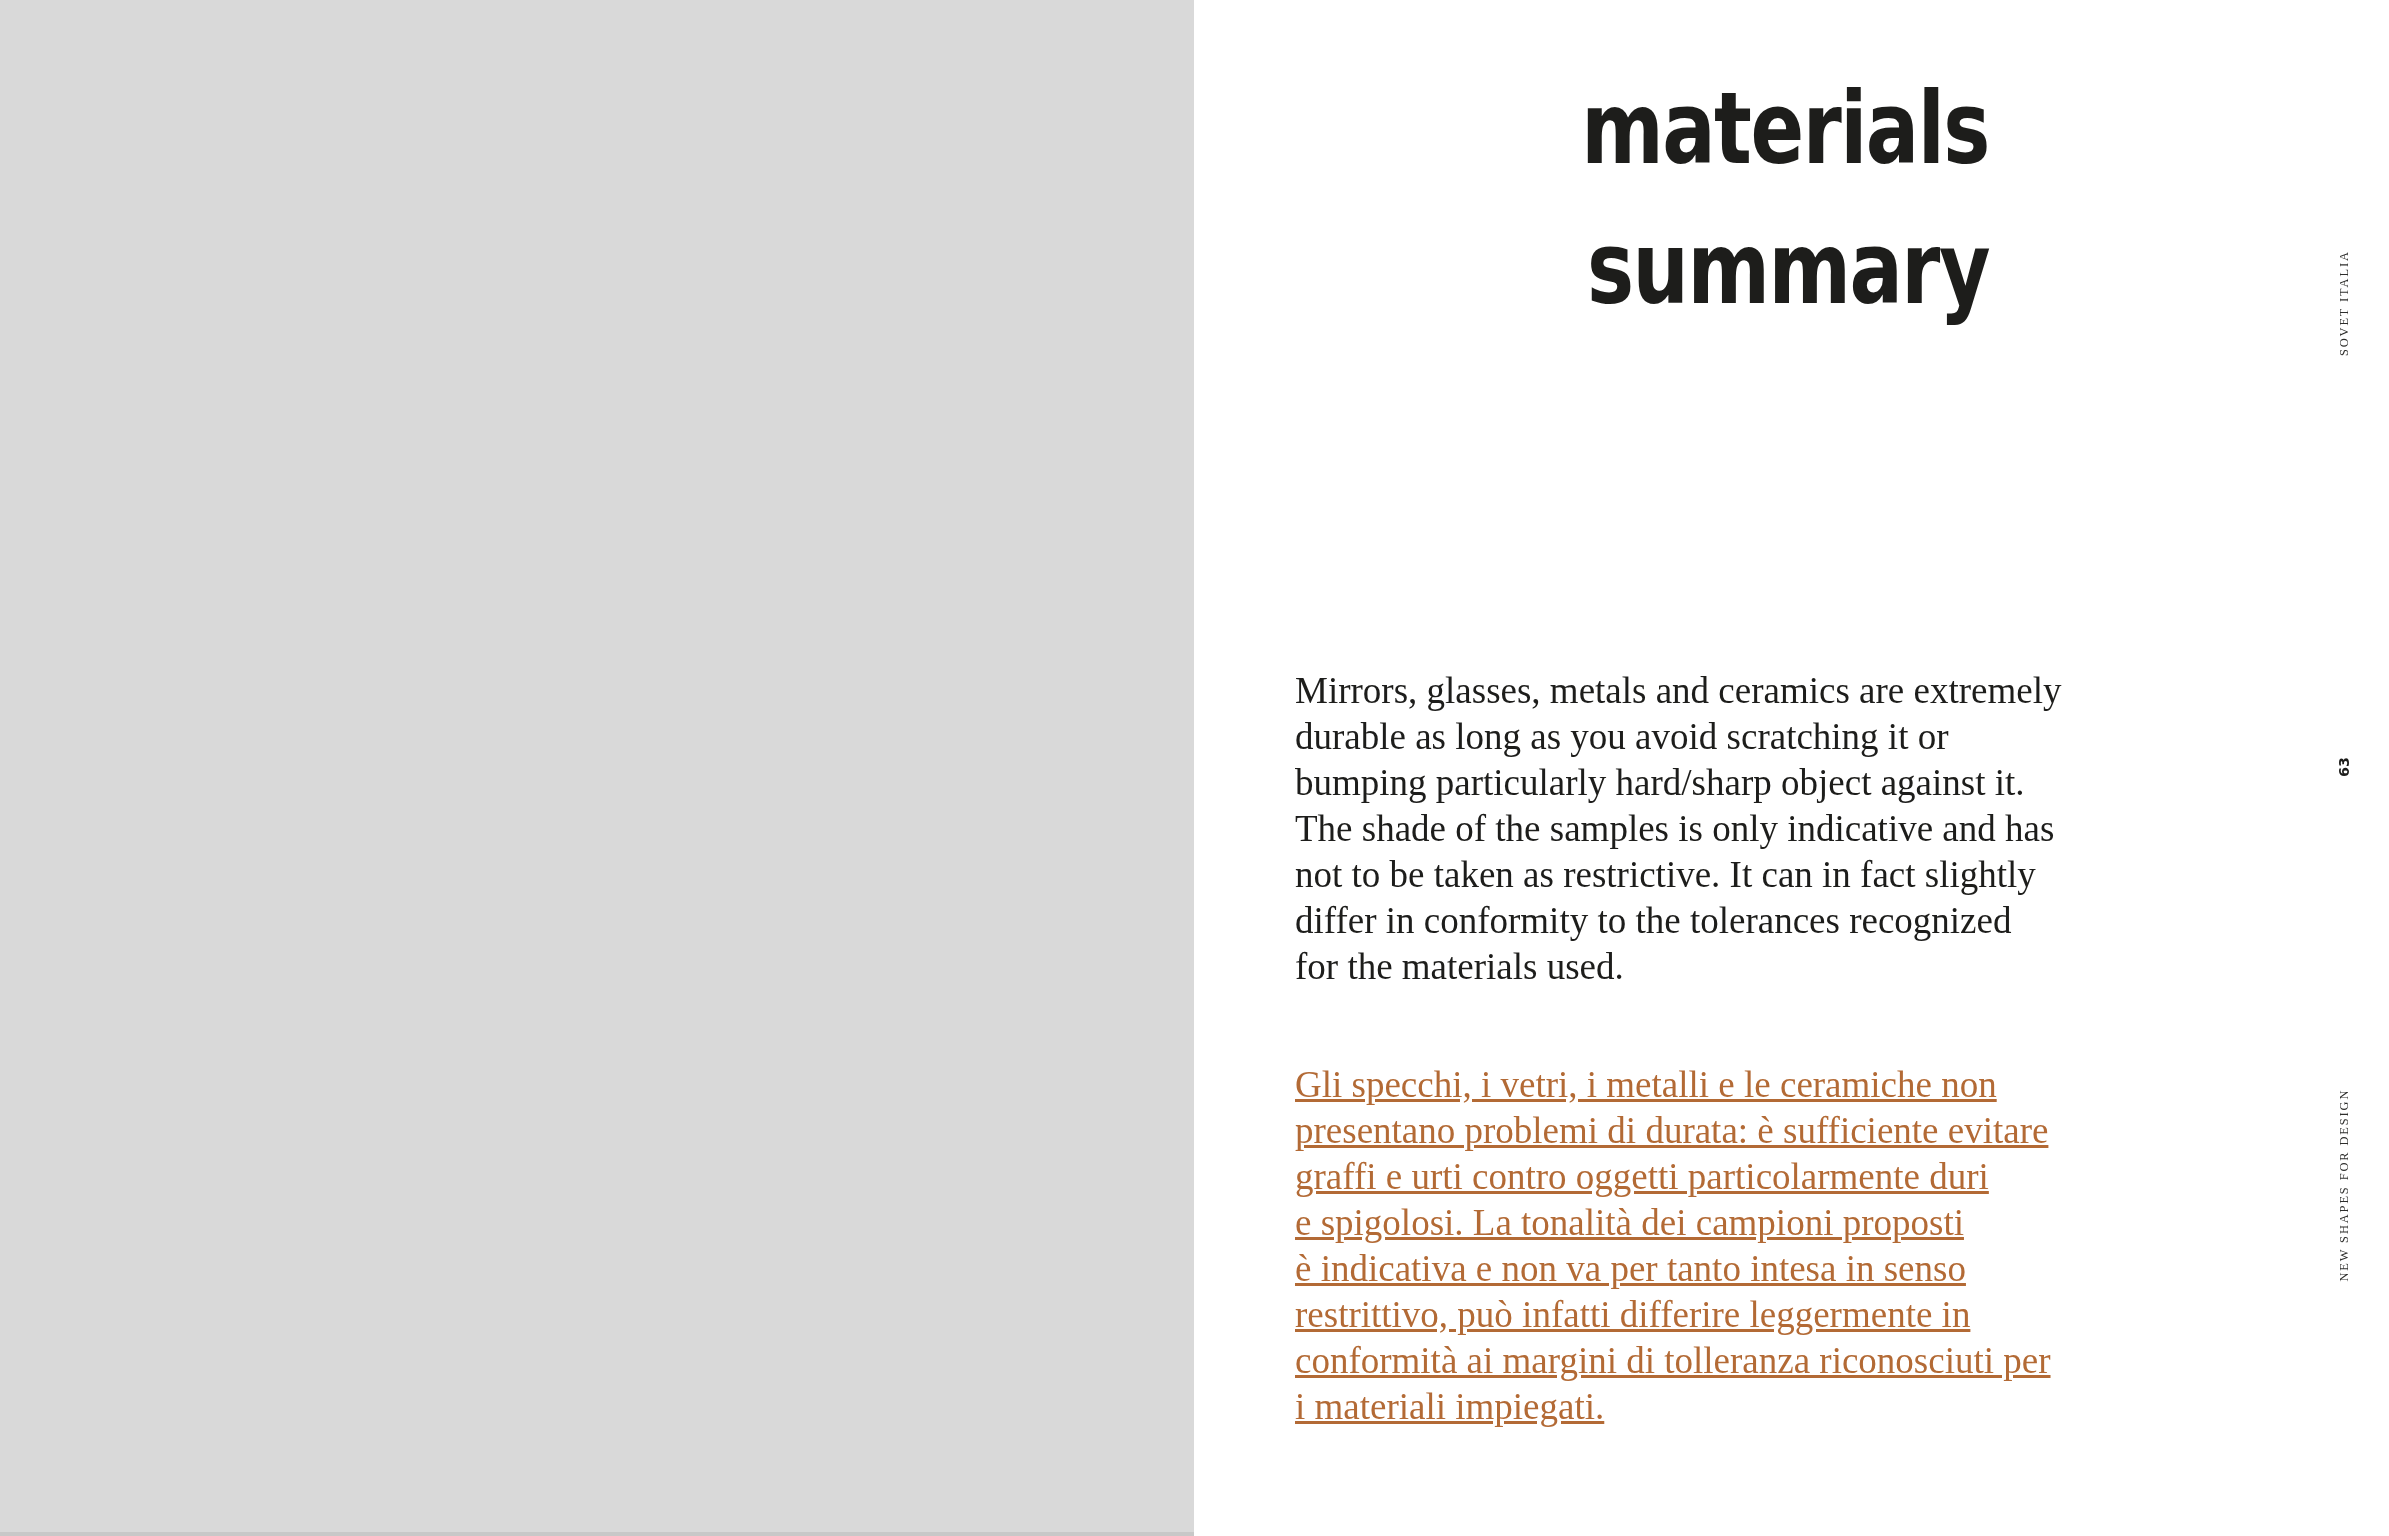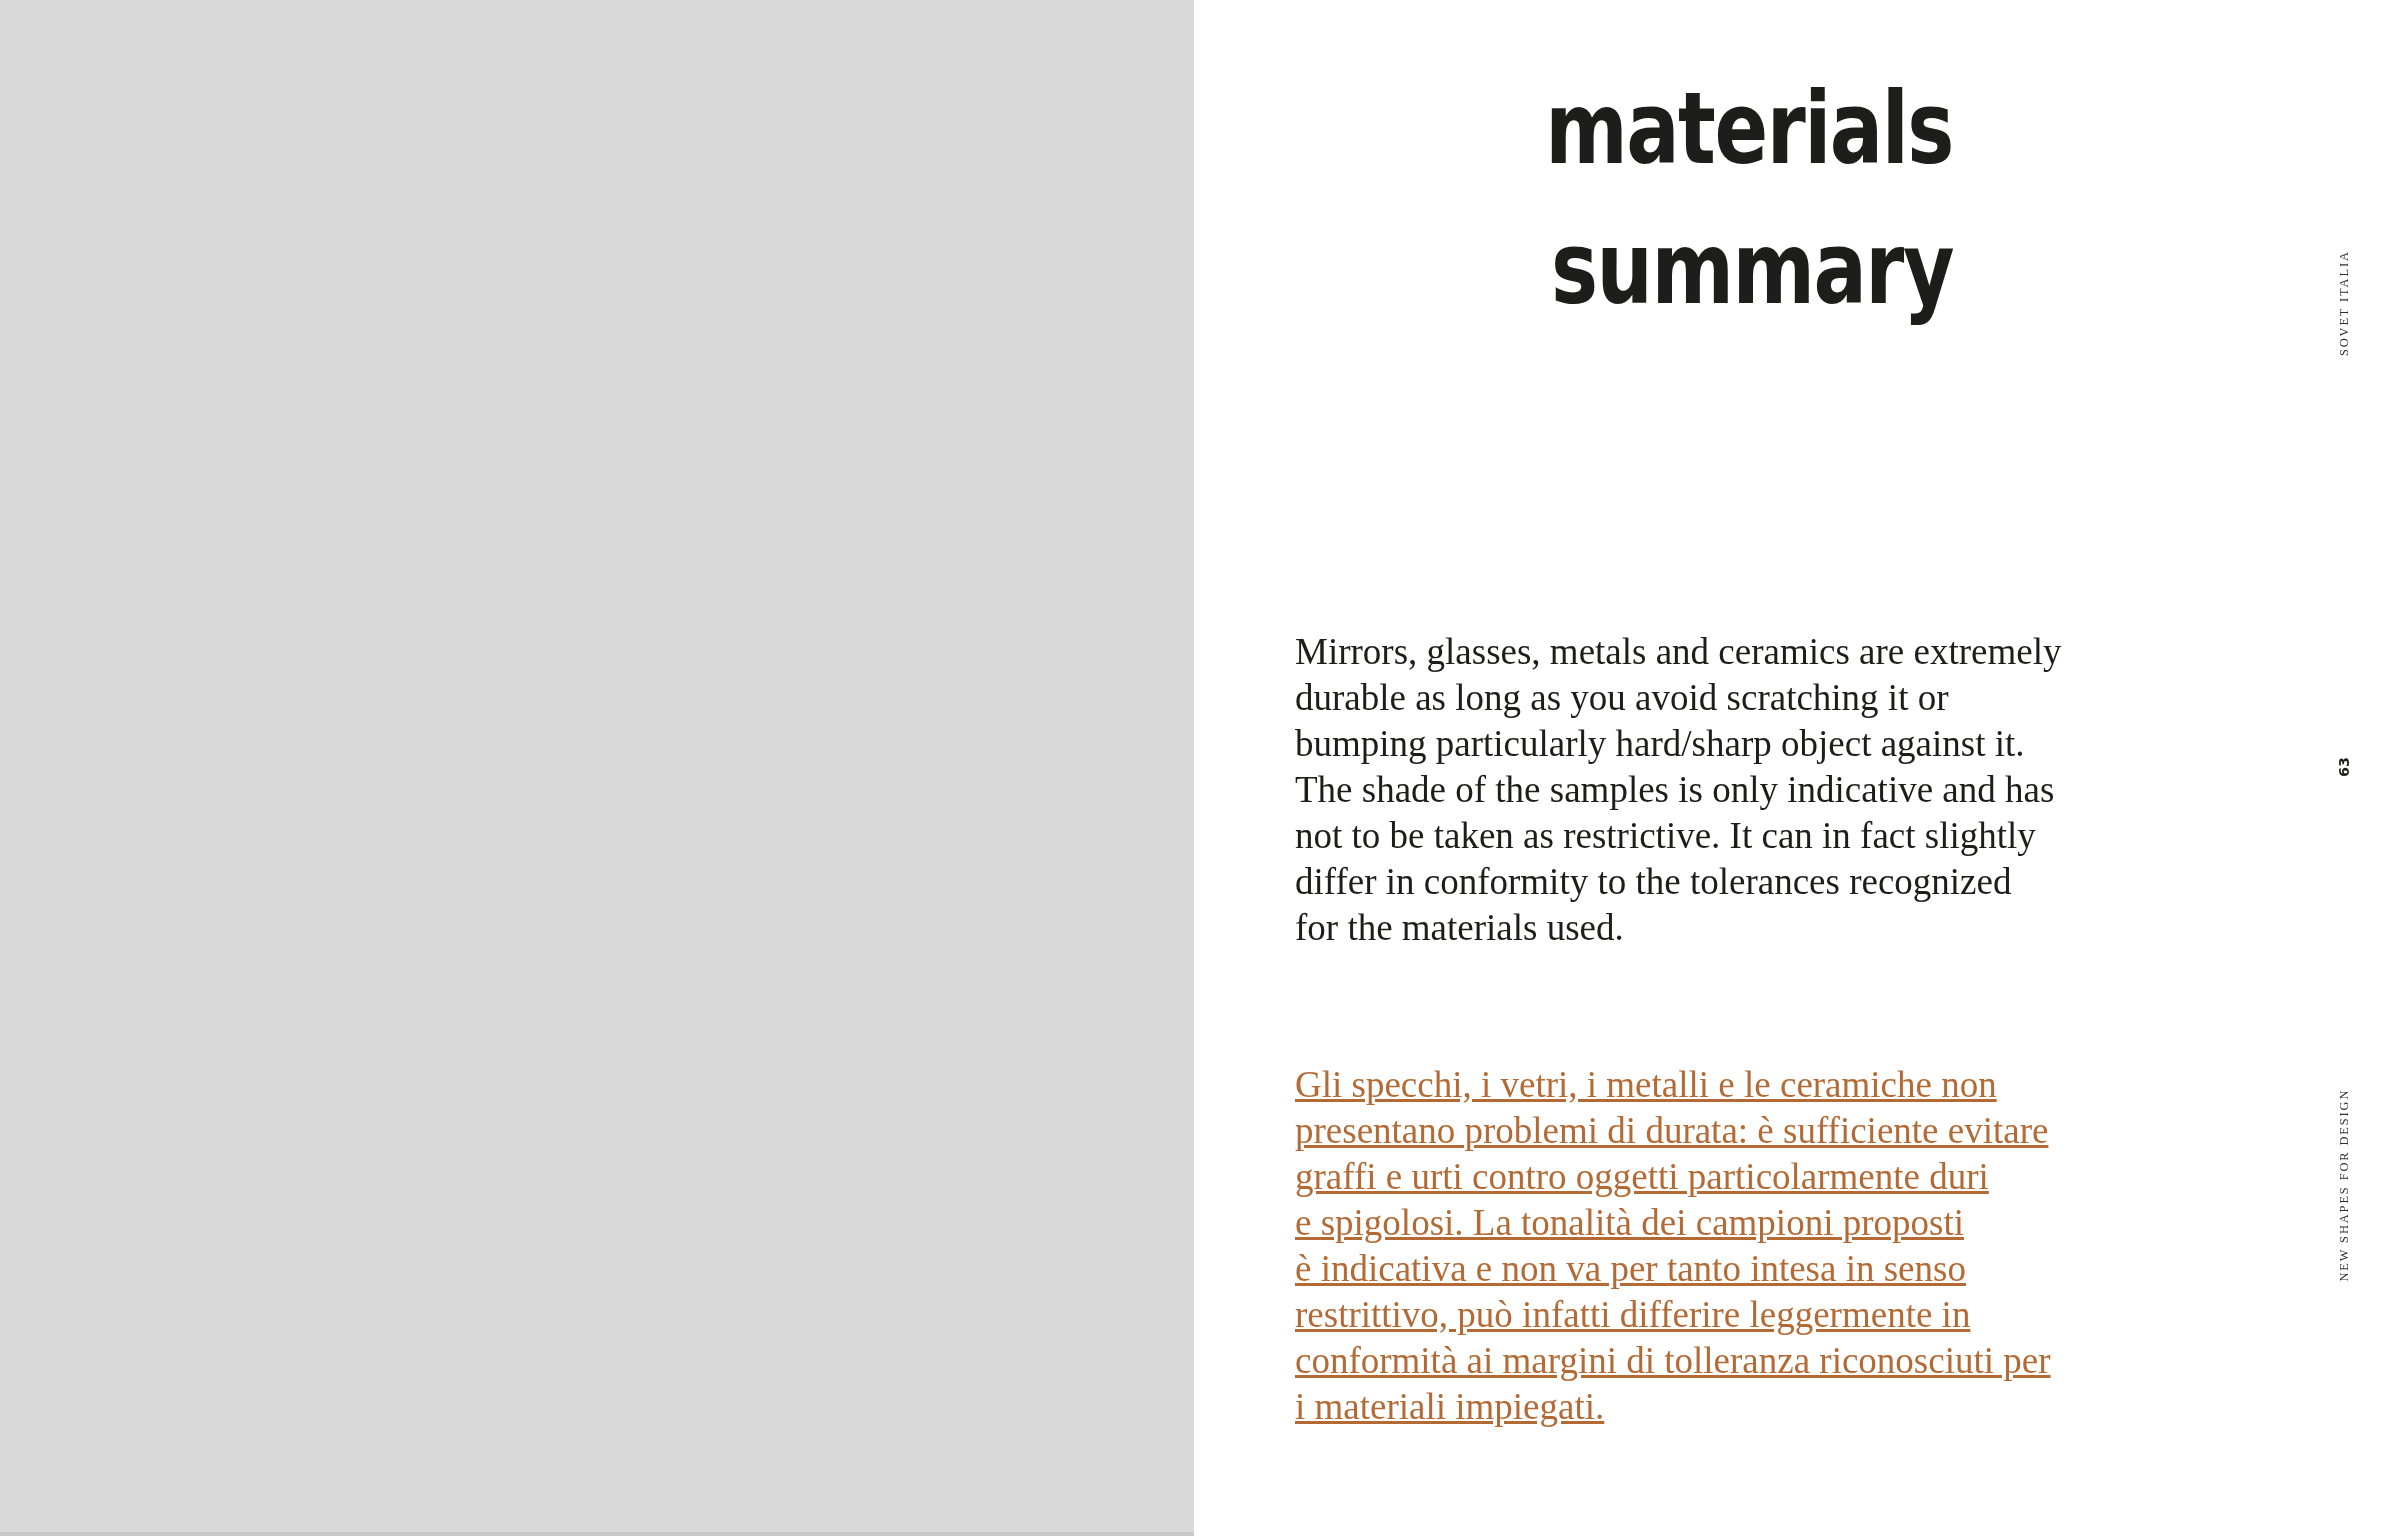--- a/index.html
+++ b/index.html
@@ -9,20 +9,21 @@
     height: 1536px;
     background: #ffffff;
     overflow: hidden;
     font-family: "Liberation Serif", serif;
   }
   .spread {
     position: relative;
     width: 2218px;
     height: 1536px;
     background: #bef264;
+    padding-left: 36px;
   }
   
   .left-page {
     position: absolute;
     left: 0; top: 0;
     width: 1194px; height: 1536px;
     background: #d9d9d9;
   }
   .left-page-bottom-edge {
     position: absolute;
@@ -59,21 +60,21 @@
     position: absolute;
     left: 1295px;
     width: 1013px;
     font-family: "Liberation Serif", serif;
     font-size: 37px;
     line-height: 46px;
     white-space: pre-line;
     letter-spacing: 0px;
   }
   .paragraph.english {
-    top: 629px;
+    top: 668px;
     color: #1d1d1b;
   }
   .paragraph.italian {
     top: 1062px;
     color: #b36a35;
     text-decoration: underline;
   }
   
   .vert {
     position: absolute;

